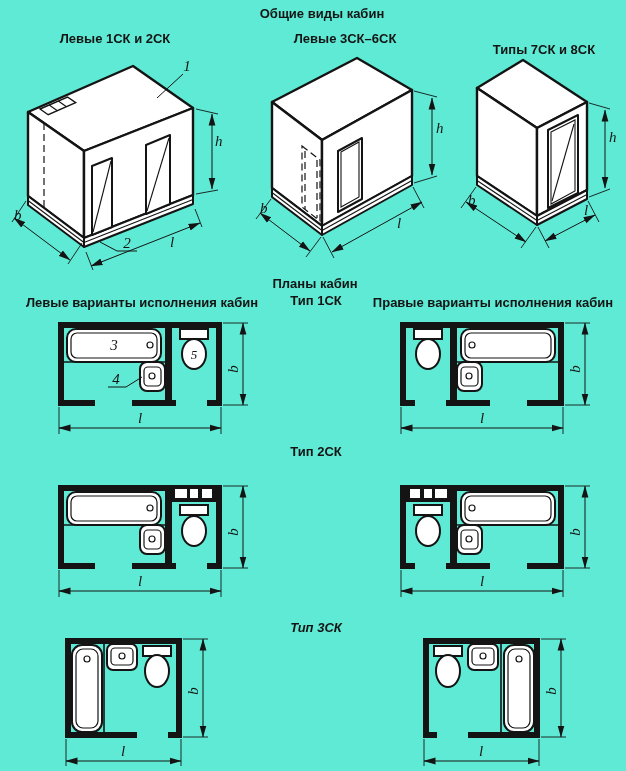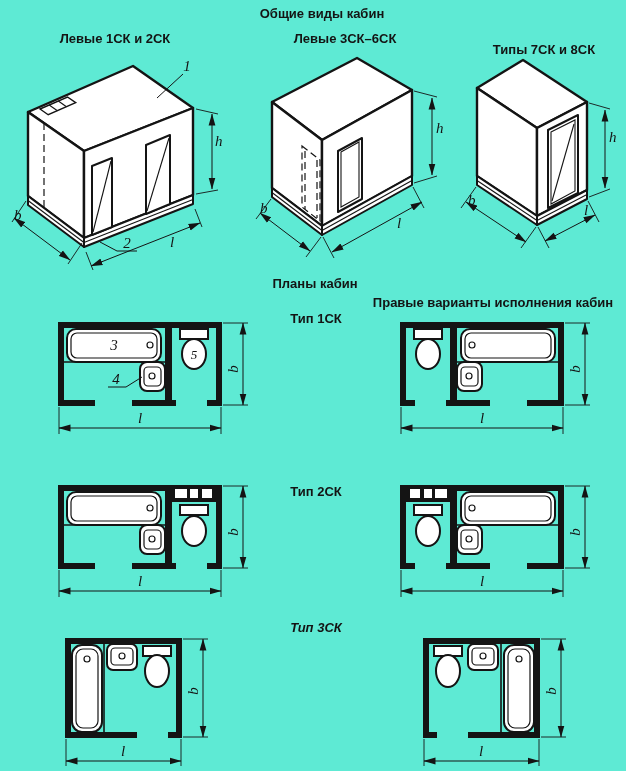--- a/index.html
+++ b/index.html
@@ -27,23 +27,24 @@
 </head>
 <body>
 
 <div class="page">
 
   <div class="hdr" style="left:322px; top:6px;">Общие виды кабин</div>
   <div class="hdr" style="left:115px; top:31px;">Левые 1СК и 2СК</div>
   <div class="hdr" style="left:345px; top:31px;">Левые 3СК–6СК</div>
   <div class="hdr" style="left:528px; top:42px;margin-left:16px;">Типы 7СК и 8СК</div>
   <div class="hdr" style="left:315px; top:276px;">Планы кабин</div>
+  <div class="hdr" style="left:142px; top:295px;">Левые варианты исполнения кабин</div>
   <div class="hdr" style="left:487px; top:295px;padding-left:12px;">Правые варианты исполнения кабин</div>
-  <div class="hdr" style="left:316px; top:311px;">Тип 1СК</div>
-  <div class="hdr" style="left:316px; top:484px;">Тип 2СК</div>
+  <div class="hdr" style="left:316px; top:293px;">Тип 1СК</div>
+  <div class="hdr" style="left:316px; top:444px;">Тип 2СК</div>
   <div class="hdr" style="left:316px; top:620px;font-style:italic;">Тип 3СК</div>
 
   <svg class="art" width="626" height="771" viewBox="0 0 626 771">
     <defs>
       <marker id="arr" viewBox="0 0 12 8" markerWidth="12" markerHeight="8" refX="11.5" refY="4" orient="auto-start-reverse" markerUnits="userSpaceOnUse">
         <path d="M12,4 L0,0.6 L0,7.4 Z" fill="#141414"></path>
       </marker>
     </defs>
 
     <g>

